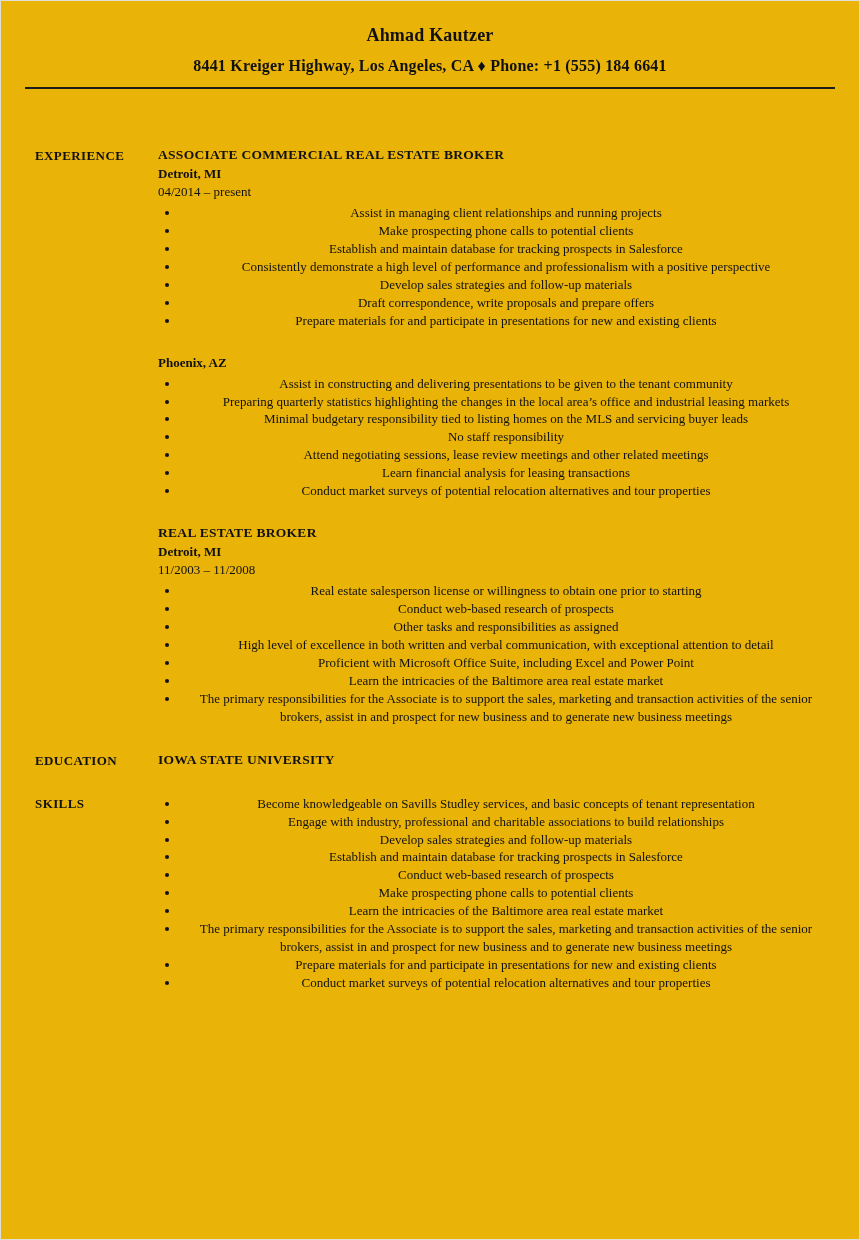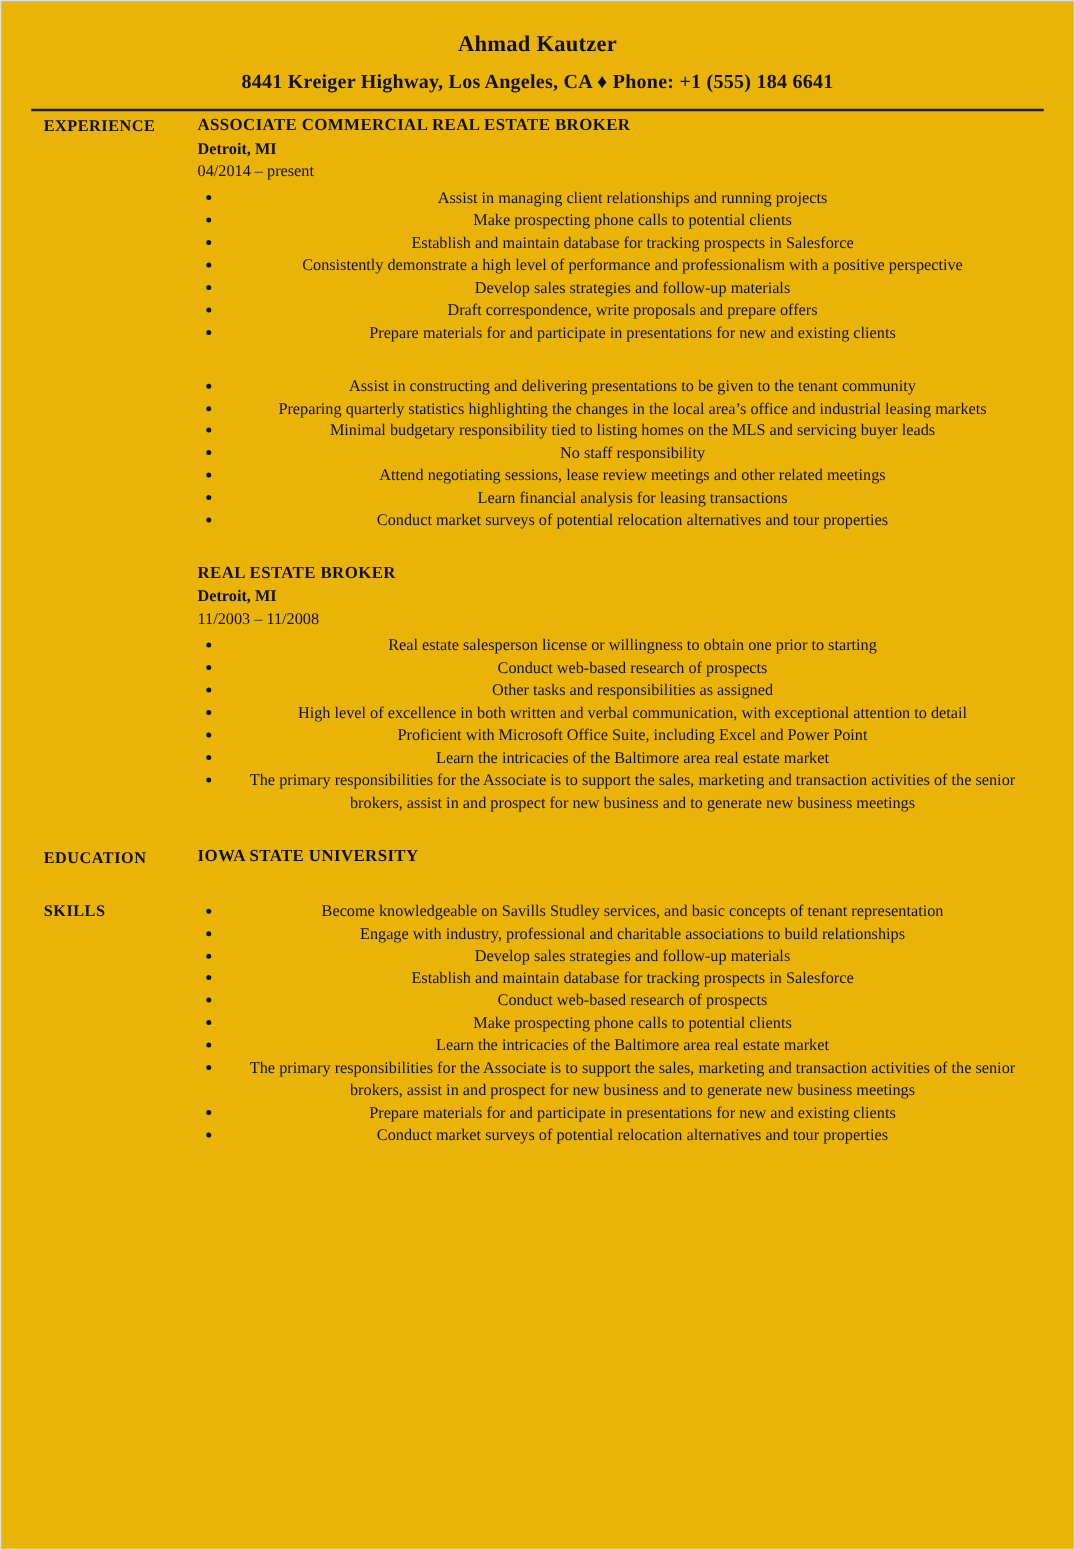--- a/index.html
+++ b/index.html
@@ -8,21 +8,21 @@
   .page {
     width: 860px; height: 1240px; background: #eab308;
     box-shadow: inset 0 0 0 1px #e0e0db;
     overflow: hidden; position: relative;
   }
   .header { text-align: center; padding-top: 25px; }
   .name { font-size: 18px; font-weight: bold; letter-spacing: 0.2px; }
   .contact { font-size: 16px; font-weight: bold; margin-top: 11px; letter-spacing: 0.2px; }
   .divider { border: none; border-top: 2px solid #1c1c1c; margin: 12px 25px 0 25px; }
 
-  .body-area { padding-top: 3px; }
+  .body-area { padding-top: 22px; margin-top: 36px; }
   .section { display: flex; align-items: flex-start; }
   .section + .section { margin-top: 26px; }
   .label-col {
     flex: 0 0 158px; padding-left: 35px; padding-top: 1px;
     font-size: 13px; font-weight: bold; letter-spacing: 0.4px;
   }
   .content-col { flex: 1 1 auto; padding-right: 28px; }
 
   .job + .job { margin-top: 25px; }
   .job-title { font-size: 13.5px; font-weight: bold; letter-spacing: 0.3px; }
@@ -70,20 +70,21 @@
 
                 <li>Develop sales strategies and follow-up materials</li>
 
                 <li>Draft correspondence, write proposals and prepare offers</li>
 
                 <li>Prepare materials for and participate in presentations for new and existing clients</li>
               </ul>
           </div>
 
           <div class="job">
+            <div class="job-location">Phoenix, AZ</div>
             <ul class="bullets">
 
                 <li>Assist in constructing and delivering presentations to be given to the tenant community</li>
 
                 <li>Preparing quarterly statistics highlighting the changes in the local area’s office and industrial leasing markets</li>
 
                 <li>Minimal budgetary responsibility tied to listing homes on the MLS and servicing buyer leads</li>
 
                 <li>No staff responsibility</li>
 

